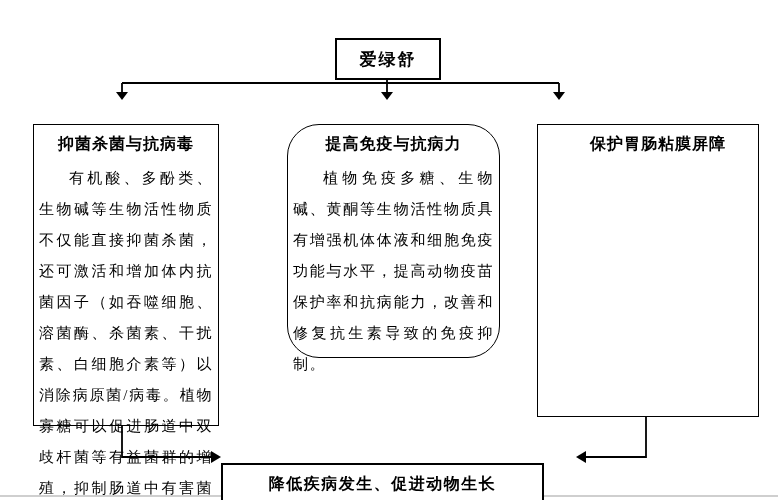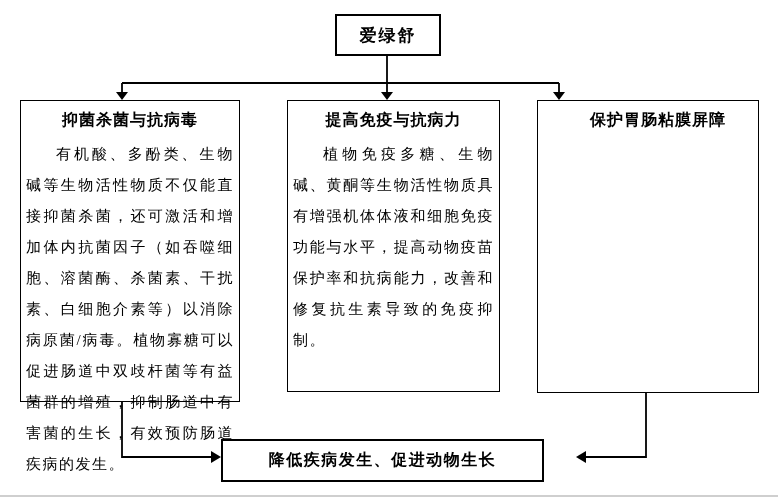--- a/index.html
+++ b/index.html
@@ -5,31 +5,31 @@
   html, body { margin: 0; padding: 0; background: #ffffff; }
   body {
     width: 778px; height: 500px; position: relative; overflow: hidden;
     font-family: "Liberation Serif", "DejaVu Serif", serif;
     color: #000;
   }
   .canvas { position: absolute; inset: 0; }
   .connectors { position: absolute; left: 0; top: 0; z-index: 1; }
   .box {
     position: absolute; box-sizing: border-box; background: #ffffff;
-    border: 1.5px solid #000; z-index: 2;
+    border: 1.5px solid #000; z-index: 2; margin-top: 24px;
   }
   .root-box {
     left: 335px; top: 14px; width: 106px; height: 42px;
     border-width: 2px;
     display: flex; align-items: center; justify-content: center;
     font-weight: bold; font-size: 17px; letter-spacing: 2px;
   }
   .col { position: absolute; }
-  .col1 { left: 20px;  top: 100px; width: 220px; height: 302px; }
-  .col2 { left: 287px; top: 100px; width: 213px; height: 292px; }
+  .col1 { left: 33px;  top: 100px; width: 186px; height: 302px; }
+  .col2 { left: 287px; top: 100px; width: 213px; height: 234px; border-radius: 32px; }
   .col3 { left: 537px; top: 100px; width: 222px; height: 293px; padding-left: 20px; }
   .col-title {
     margin-top: 9px; text-align: center;
     font-weight: bold; font-size: 16px; letter-spacing: 1px;
   }
   .col-body {
     margin-top: 8px; padding: 0 5px;
     font-size: 15px; line-height: 31px; letter-spacing: 1.5px;
     text-align: justify; text-justify: inter-character;
     text-indent: 2em;

